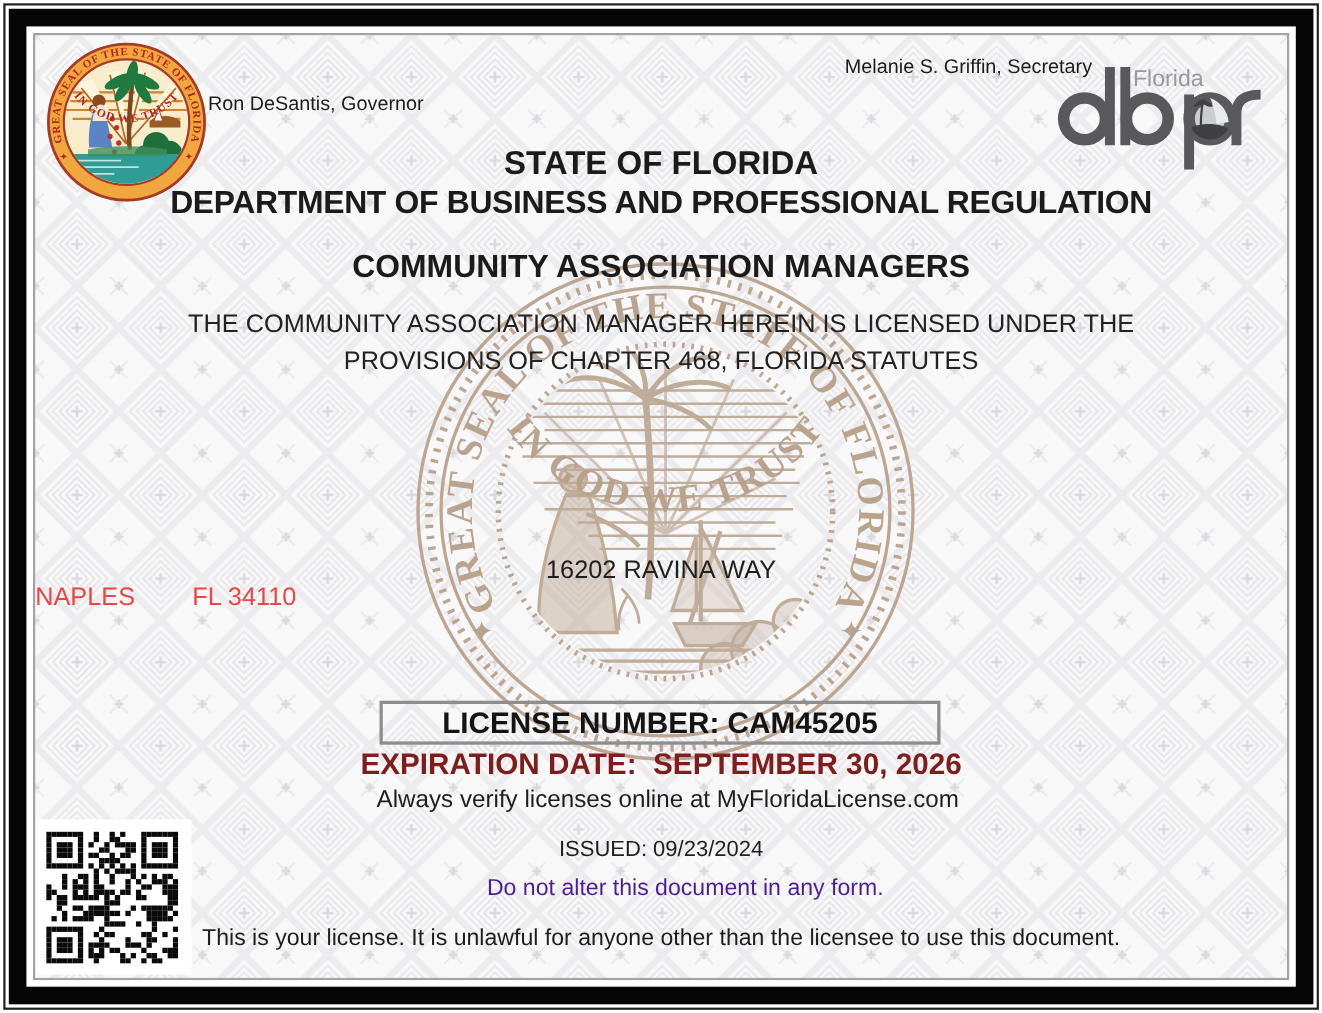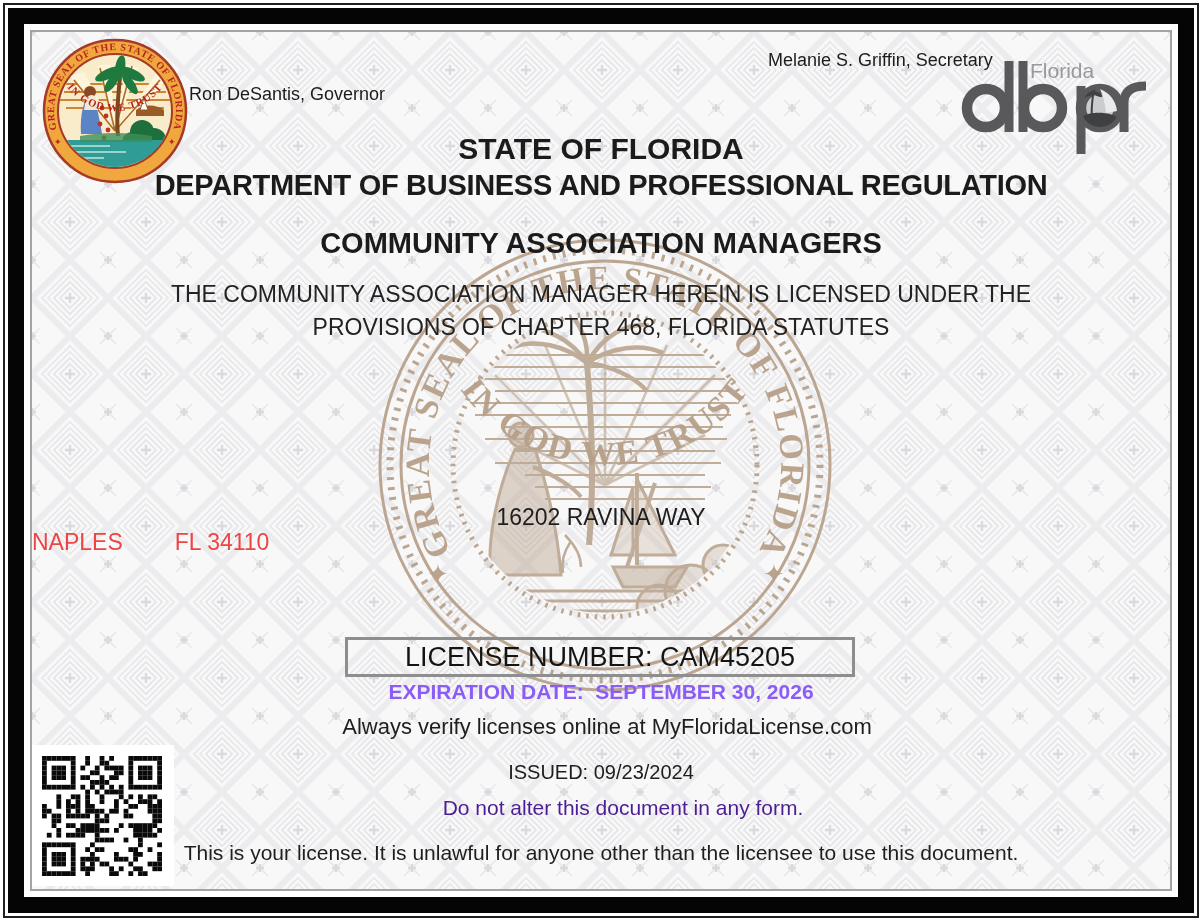--- a/index.html
+++ b/index.html
@@ -28,22 +28,22 @@
   .t-state{top:132px;font-size:30px;font-weight:bold;letter-spacing:0px;}
   .t-dept{top:169px;font-size:29px;font-weight:bold;letter-spacing:-0.3px;}
   .t-board{top:227px;font-size:29px;font-weight:bold;}
   .t-stmt1{top:281px;font-size:23px;color:#222;}
   .t-stmt2{top:314px;font-size:23px;color:#222;}
   .t-name{top:452px;font-size:38px;font-weight:bold;letter-spacing:1px;color:#1a1a1a;}
   .t-addr1{top:504px;font-size:23px;color:#1e1e1e;}
   .t-addr2{top:529px;font-size:23px;color:#ef4444;display:flex;justify-content:flex-start;gap:52px;}
   .license-box{position:absolute;left:345px;top:637px;width:510px;height:40px;border:3px solid #8e8e8e;z-index:3;
     display:flex;align-items:center;justify-content:center;box-sizing:border-box;}
-  .license-box span{font-size:27px;font-weight:normal;color:#141414;}
-  .t-exp{top:680px;font-size:21px;font-weight:bold;white-space:pre;color:#8b5cf6;}
+  .license-box span{font-size:27px;font-weight:bold;color:#141414;}
+  .t-exp{top:680px;font-size:27px;font-weight:bold;white-space:pre;color:#7f1d1d;}
   .t-verify{top:714px;font-size:22px;color:#1e1e1e;padding-left:12px;}
   .t-issued{top:761px;font-size:20px;color:#1e1e1e;}
   .t-alter{top:796px;font-size:21px;color:#4c1d95;padding-left:44px;}
   .t-notice{top:841px;font-size:21px;color:#1e1e1e;}
 
   
   .qr-box{position:absolute;left:30px;top:745px;width:144px;height:141px;background:#ffffff;z-index:4;}
   .qr-box svg{position:absolute;left:12px;top:11px;}
 
   .serif-curve{font-family:"Liberation Serif", serif;font-weight:bold;}

